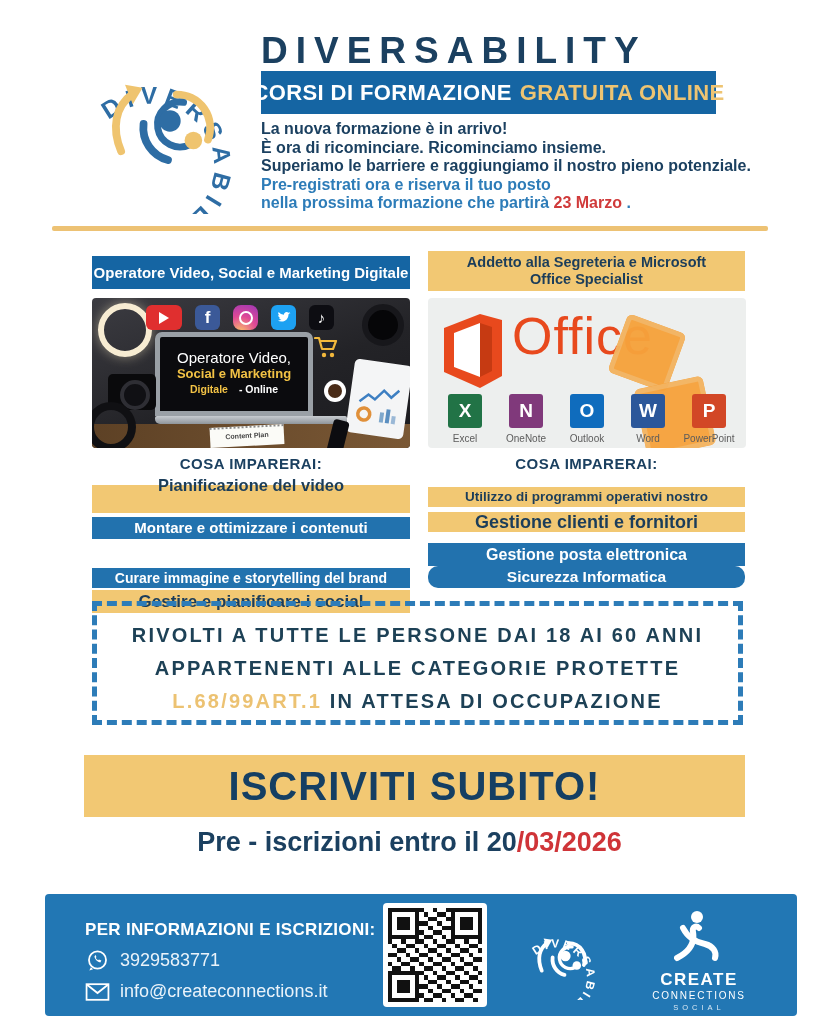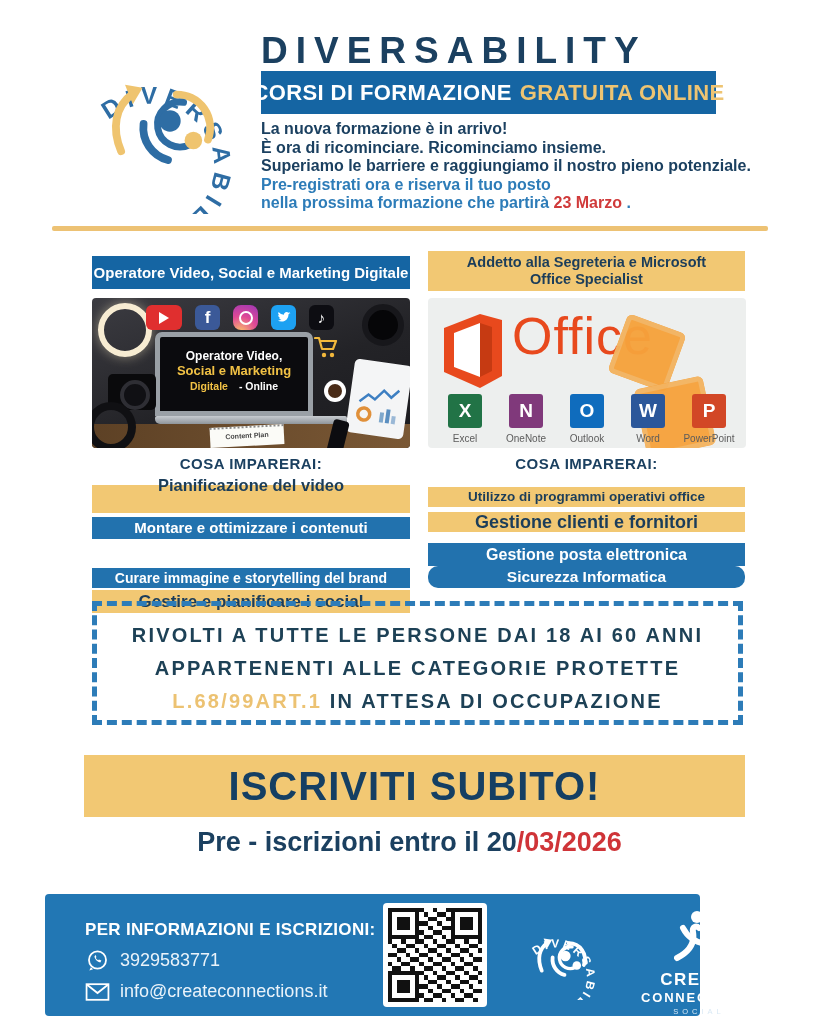--- a/index.html
+++ b/index.html
@@ -39,21 +39,21 @@
   .si-tt{width:25px;height:25px;background:#0d0d12;color:#fff;font-size:15px;}
   .ringlight{position:absolute;left:6px;top:5px;width:42px;height:42px;border:6px solid #f7ecd2;
              border-radius:50%;box-shadow:0 0 12px rgba(255,240,200,.45);}
   .chart-ic{position:absolute;left:64px;top:42px;width:22px;height:22px;background:#e89a2f;border-radius:4px;
             display:flex;align-items:flex-end;justify-content:center;gap:2px;padding-bottom:4px;box-sizing:border-box;}
   .chart-ic i{display:block;width:3px;background:#fff;}
   .cart-ic{position:absolute;right:70px;top:38px;}
   .laptop{position:absolute;left:50%;top:34px;transform:translateX(-50%);text-align:center;}
   .lt-screen{width:158px;height:84px;background:#0b0b0e;border:5px solid #9aa0a6;border-radius:7px 7px 0 0;
              box-sizing:border-box;padding-top:12px;}
-  .lt-screen .l1{color:#fff;font-size:12px;font-weight:700;}
+  .lt-screen .l1{color:#fff;font-size:15px;font-weight:400;}
   .lt-screen .l2{color:#f2c245;font-size:13px;font-weight:800;}
   .lt-screen .l3{font-size:10.5px;font-weight:700;margin-top:2px;}
   .lt-screen .l3 .y{color:#f2c245;} .lt-screen .l3 .w{color:#fff;margin-left:8px;}
   .lt-base{width:192px;height:8px;background:linear-gradient(#c7cbd0,#8f959b);border-radius:2px 2px 5px 5px;margin:0 auto;}
   .camera{position:absolute;left:16px;top:76px;width:48px;height:36px;background:#0a0a0c;border-radius:5px;}
   .camera .lens{position:absolute;left:12px;top:6px;width:22px;height:22px;border:4px solid #2e2e34;border-radius:50%;background:#101014;}
   .headset{position:absolute;left:-6px;bottom:-4px;width:34px;height:34px;border:8px solid #101013;border-radius:50%;}
   .coffee{position:absolute;right:64px;top:82px;width:22px;height:22px;background:#fff;border-radius:50%;}
   .coffee::after{content:"";position:absolute;left:4px;top:4px;width:14px;height:14px;background:#4a2c18;border-radius:50%;}
   .tablet{position:absolute;right:2px;top:64px;width:58px;height:74px;background:#f4f5f6;border-radius:5px;
@@ -95,34 +95,34 @@
         letter-spacing:2.2px;color:#1d4156;line-height:33px;}
   .elig .hl{color:#ecc272;}
   
   .cta-banner{position:absolute;left:84px;top:755px;width:661px;height:62px;background:#f2c873;
               display:flex;align-items:center;justify-content:center;font-size:40px;font-weight:900;
               color:#153f63;letter-spacing:1px;}
   .deadline{position:absolute;left:0;top:827px;width:819px;text-align:center;font-size:27px;
             font-weight:800;color:#1b4060;}
   .deadline .red{color:#cf3438;}
   
-  .footer{position:absolute;left:45px;top:894px;width:655px;height:122px;background:#2277b4;border-radius:4px;color:#fff;}
+  .footer{position:absolute;left:45px;top:894px;width:752px;height:122px;background:#2277b4;border-radius:4px;color:#fff;}
   .f-info{position:absolute;left:40px;top:26px;}
   .f-head{font-size:17px;font-weight:800;letter-spacing:.3px;}
   .f-row{display:flex;align-items:center;gap:10px;margin-top:8px;font-size:18px;color:#eaf3fa;}
   .qr{position:absolute;left:338px;top:9px;width:104px;height:104px;background:#fff;border-radius:4px;padding:5px;box-sizing:border-box;}
   .qr-grid{display:grid;width:94px;height:94px;grid-template-columns:repeat(21,1fr);grid-template-rows:repeat(21,1fr);}
   .qm.on{background:#111;}
   .logo-foot{position:absolute;left:474px;top:16px;width:90px;height:90px;}
   .logo-white .ring-text{fill:#fff;}
   .logo-white .st{stroke:#fff !important;}
   .logo-white .fl{fill:#fff !important;}
   .create{position:absolute;left:592px;top:16px;width:124px;text-align:center;}
   .create .c1{font-size:17px;font-weight:800;letter-spacing:1.5px;margin-top:4px;}
-  .create .c2{font-size:13px;font-weight:700;letter-spacing:1.8px;}
+  .create .c2{font-size:10px;font-weight:400;letter-spacing:1.8px;}
   .create .c3{font-size:7.5px;letter-spacing:4px;margin-top:2px;color:#d9e9f5;}
 </style>
 </head>
 <body>
 
 <div class="stage">
 
   <svg class="logo-main" viewBox="0 0 170 190" xmlns="http://www.w3.org/2000/svg">
     <defs>
         <path id="lc1" d="M 24 98 A 64 64 0 1 1 23.9 98.1" fill="none"></path>
@@ -252,21 +252,21 @@
   <div class="learn-h lh-left">COSA IMPARERAI:</div>
   <div class="learn-h lh-right">COSA IMPARERAI:</div>
 
   <div class="bar bar-gold bar-l1">
       <div class="lbl">Pianificazione del video</div>
     </div>
   <div class="bar bar-blue bar-l2">Montare e ottimizzare i contenuti</div>
   <div class="bar bar-gold bar-l3">Gestire e pianificare i social</div>
   <div class="bar bar-blue bar-l4">Curare immagine e storytelling del brand</div>
 
-  <div class="bar bar-gold bar-r1">Utilizzo di programmi operativi office</div>
+  <div class="bar bar-gold bar-r1">Utilizzo di programmi operativi nostro</div>
   <div class="bar bar-blue bar-r2">Gestione posta elettronica</div>
   <div class="bar bar-gold bar-r3">Gestione clienti e fornitori</div>
   <div class="bar bar-blue bar-r4">Sicurezza Informatica</div>
 
   <div class="elig">
     <div>RIVOLTI A TUTTE LE PERSONE DAI 18 AI 60 ANNI</div>
     <div>APPARTENENTI ALLE CATEGORIE PROTETTE</div>
     <div><span class="hl">L.68/99ART.1</span><span> IN ATTESA DI OCCUPAZIONE</span></div>
   </div>
 

